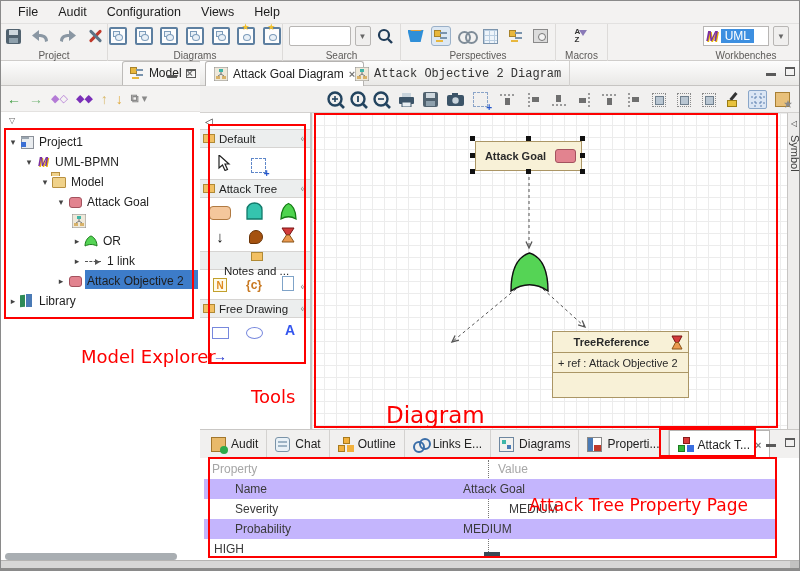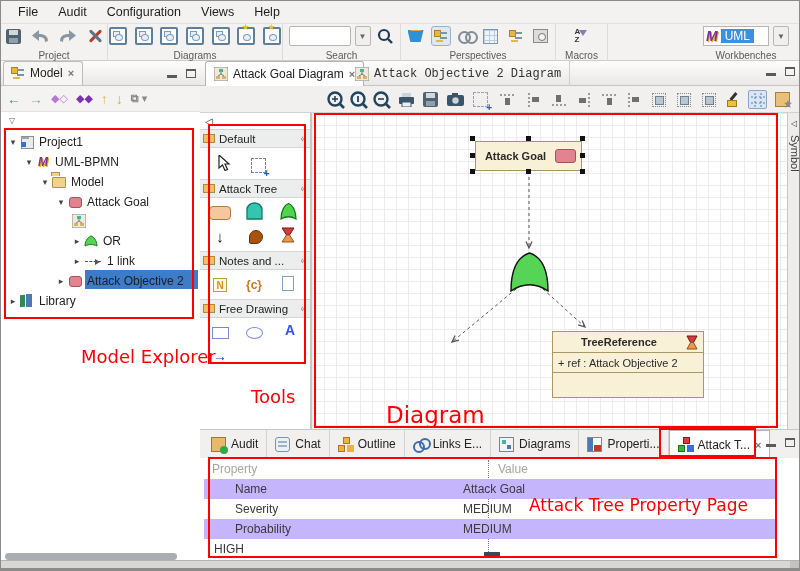--- a/index.html
+++ b/index.html
@@ -60,21 +60,21 @@
   
   .panel-head { background:linear-gradient(#fdfdfd,#e9e8e6); border-bottom:1px solid #c6c4c2; }
   .view-tab { display:inline-flex; align-items:center; gap:5px; background:#f7f6f5; border:1px solid #bdbbb9;
               border-bottom:none; border-radius:3px 3px 0 0; padding:3px 8px 4px 6px; font-size:12px; color:#222; height:24px; }
   .close-x { color:#777; font-weight:bold; font-size:11px; }
   .winbtns { position:absolute; right:6px; top:8px; display:flex; gap:9px; align-items:center; }
   .wmin { width:10px; height:3px; background:#5a5a5a; margin-top:5px; }
   .wmax { width:10px; height:9px; border:1px solid #5a5a5a; border-top:2px solid #5a5a5a; }
 
   
-  #left-panel { position:absolute; left:0; top:60px; width:204px; height:500px; background:#fff; border-right:3px solid #d4d2cf; }
+  #left-panel { position:absolute; left:0; top:60px; width:204px; height:500px; background:#fff; border-right:3px solid #d4d2cf;text-align:right; }
   #model-head { position:absolute; left:0; top:0; width:100%; height:25px; }
   #model-toolbar { position:absolute; left:0; top:25px; width:100%; height:26px; background:#f4f3f2;
                    display:flex; align-items:center; gap:8px; padding-left:6px; border-bottom:1px solid #e4e2e0; }
   .mt-ico { font-size:14px; font-weight:bold; line-height:1; }
   #filter-chevron { position:absolute; left:8px; top:55px; color:#666; font-size:8px; }
   .tree-row { position:absolute; left:0; width:100%; height:20px; display:flex; align-items:center; font-size:12px; color:#1e1e1e; }
   .tw { display:inline-flex; align-items:center; justify-content:center; width:12px; font-size:9px; color:#444; flex:none; }
   .tree-ico { width:16px; height:14px; margin-right:4px; flex:none; position:relative; display:flex; align-items:center; justify-content:center; }
   .row-sel { position:absolute; left:84px; right:4px; top:209px; height:19px; background:#3d7cc9; }
   .sel-label { color:#fff; }
@@ -138,21 +138,21 @@
   #canvas { position:absolute; left:310px; top:112px; width:476px; height:316px; background:#fff;
             background-image:linear-gradient(#ececec 1px,transparent 1px),linear-gradient(90deg,#ececec 1px,transparent 1px);
             background-size:12px 12px; border-left:1px solid #c8c6c4; overflow:hidden; }
   .node { position:absolute; background:#f8f1d7; border:1px solid #ab9665; font-size:11px; font-weight:bold; color:#2a2a2a; }
   #node-attack-goal { left:163px; top:28px; width:107px; height:30px; display:flex; align-items:center; }
   #node-attack-goal .nlabel { flex:1; text-align:center; }
   .badge-pink { width:21px; height:14px; background:#e2838f; border:1.5px solid #a3525e; border-radius:3px; margin-right:5px; flex:none; }
   #node-objective1 { left:52px; top:233px; width:128px; height:37px; display:flex; align-items:center; }
   #node-objective1 .nlabel { flex:1; text-align:center; }
   .badge-orange { width:22px; height:15px; background:#f5c692; border:1.5px solid #b07c3c; border-radius:3px; margin-right:6px; flex:none; }
-  #node-treeref { left:240px; top:218px; width:152px; height:67px; }
+  #node-treeref { left:240px; top:218px; width:137px; height:67px; }
   #treeref-title { height:21px; border-bottom:1px solid #ab9665; display:flex; align-items:center; }
   #treeref-title .nlabel { flex:1; text-align:center; }
   #treeref-attr { height:20px; border-bottom:1px solid #ab9665; font-weight:normal; font-size:11px; display:flex; align-items:center; padding-left:5px; }
   .handle { position:absolute; width:5px; height:5px; background:#111; }
   #edges { position:absolute; left:0; top:0; pointer-events:none; }
 
   
   #symbol-strip { position:absolute; left:786px; top:112px; width:14px; height:316px; background:#eeedec; border-left:1px solid #c6c4c2; }
   #symbol-strip .tri { position:absolute; left:3px; top:6px; font-size:8px; color:#444; }
   #symbol-label { position:absolute; left:1px; top:22px; writing-mode:vertical-rl; font-size:11px; color:#3a3a3a; }
@@ -590,21 +590,21 @@
     <span class="pal-item" style="left:44px;top:114px;">
         <span class="tool-impact"></span>
       </span>
     <span class="pal-item" style="left:76px;top:112px;">
       <svg width="16" height="16">
           <path d="M2,1 L14,1 L9.5,8 L6.5,8 Z" fill="#d23b3b" stroke="#7a1414"></path>
           <path d="M6.5,8 L9.5,8 L14,15 L2,15 Z" fill="#ea9a50" stroke="#8a5518"></path>
         </svg>
     </span>
 
-    <div class="pal-head" style="top:138px;">
+    <div class="pal-head" style="top:138px;flex-direction:column;">
       <span class="mini-folder"></span>
       <span>Notes and ...</span>
       <span class="pal-chev">«</span>
     </div>
     <span class="pal-item" style="left:8px;top:162px;">
         <span class="tool-note">N</span>
       </span>
     <span class="pal-item" style="left:42px;top:162px;">
         <span class="tool-constraint">{c}</span>
       </span>
@@ -714,21 +714,21 @@
 
   <div id="prop-panel">
     <span class="prop-head" style="left:12px;">Property</span>
     <span class="prop-head" style="left:298px;">Value</span>
     <div id="col-divider"></div>
 
     <div class="prow prow-alt" style="top:21px;">
       <span class="pk">Name</span>
       <span class="pv">Attack Goal</span>
     </div>
-    <div class="prow" style="top:41px;">
+    <div class="prow" style="top:41px;gap:46px;">
       <span class="pk">Severity</span>
       <span class="pv">MEDIUM</span>
     </div>
     <div class="prow prow-alt" style="top:61px;">
       <span class="pk">Probability</span>
       <span class="pv">MEDIUM</span>
     </div>
     <div class="prow" style="top:81px;">
       <span class="pv">HIGH</span>
     </div>

